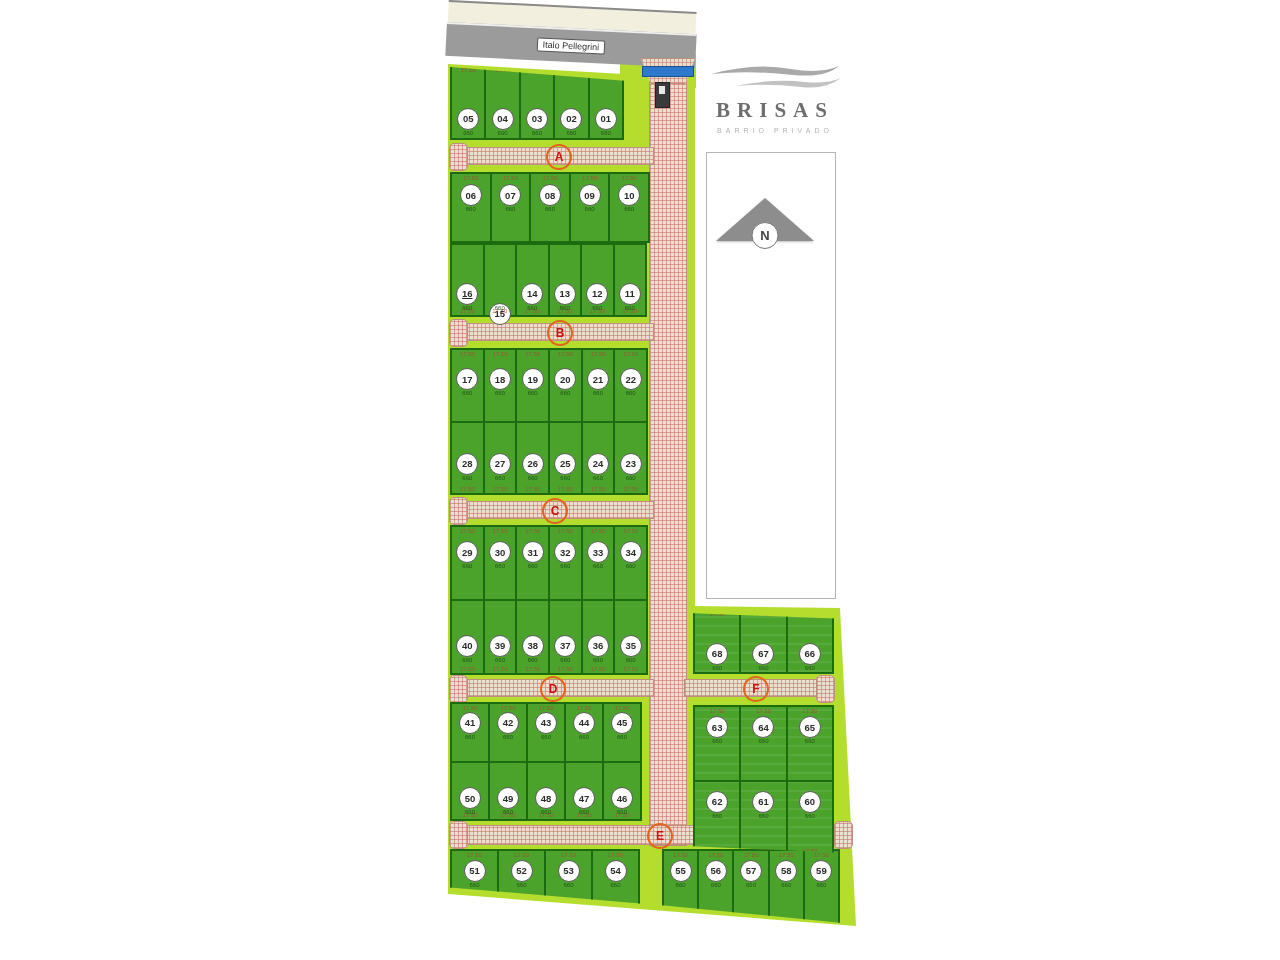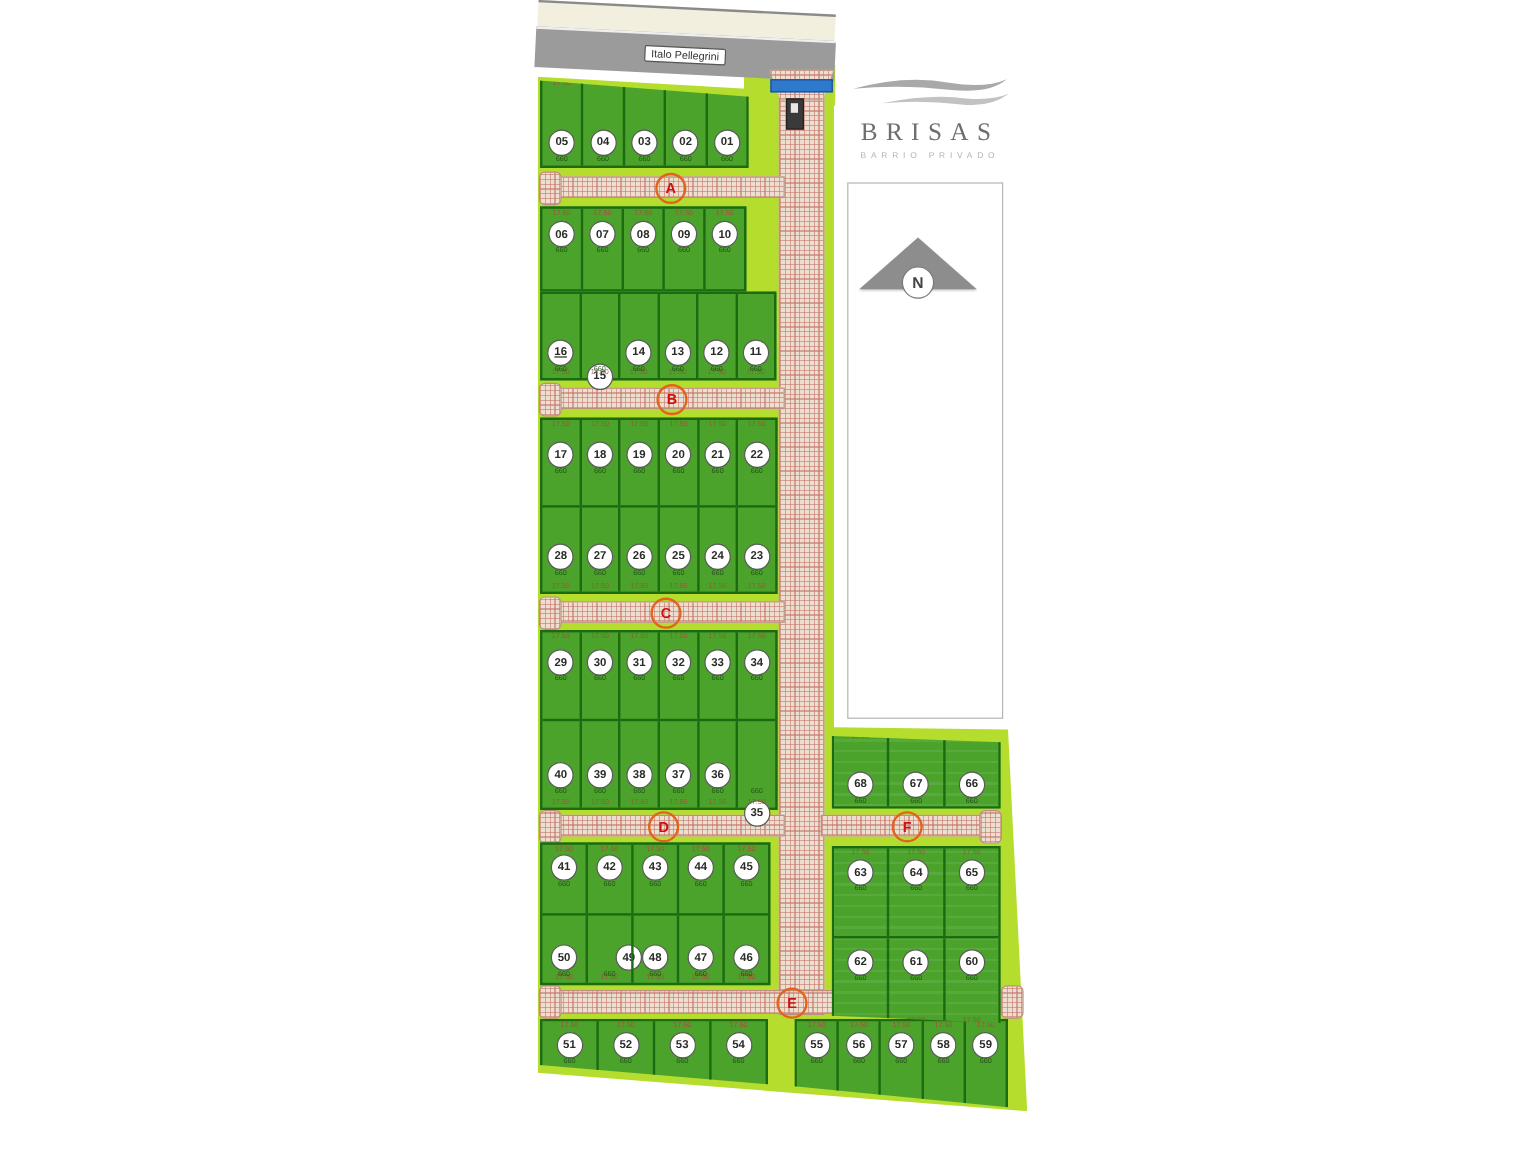--- a/index.html
+++ b/index.html
@@ -43,21 +43,21 @@
   .area-txt{position:absolute;left:0;right:0;text-align:center;font-size:6px;color:#1d4d14;opacity:.9;}
 
   
   #gate-bar{left:642px;top:66px;width:50px;height:9px;background:#2f79cc;border:1px solid #1b4f8e;z-index:7;}
   #guard-booth{left:655px;top:82px;width:13px;height:24px;background:#3a3a3a;border:1px solid #222;z-index:7;}
   #guard-booth .win{position:absolute;left:3px;top:3px;width:6px;height:8px;background:#e8e8e8;}
 
   
   #logo{left:700px;top:60px;width:150px;height:80px;text-align:center;}
   #logo .waves{width:140px;height:36px;margin:0 auto;}
-  #logo .brand{font-family:"Liberation Serif",serif;font-size:21px;letter-spacing:7px;color:#6e6e6e;margin-top:2px;}
+  #logo .brand{font-family:"Liberation Serif",serif;font-size:21px;letter-spacing:7px;color:#6e6e6e;margin-top:2px;font-weight:bold;}
   #logo .tagline{font-size:7px;letter-spacing:4px;color:#b3b3b3;margin-top:4px;}
 
   
   #ref-box{left:706px;top:152px;width:128px;height:445px;background:#ffffff;border:1px solid #b5b5b5;}
   #north{left:712px;top:198px;width:106px;height:52px;}
   #north .tri{width:0;height:0;border-left:49px solid transparent;border-right:49px solid transparent;border-bottom:43px solid #8d8d8d;margin:0 auto;filter:drop-shadow(0 1px 1px rgba(0,0,0,.25));}
   #north .n-circle{position:absolute;left:50%;top:24px;transform:translateX(-50%);width:25px;height:25px;border-radius:50%;
     background:#ffffff;border:1px solid #777;color:#444;font-weight:bold;font-size:13px;display:flex;align-items:center;justify-content:center;}
 </style>
 </head>
@@ -123,21 +123,21 @@
             <div class="dim-top">17.50</div>
             <div class="area-txt" style="top: calc(58% + 22px);">660</div>
           </div>
           <div class="lot">
             <div class="lot-circle" style="top: 58%;">01</div>
             <div class="dim-top">17.50</div>
             <div class="area-txt" style="top: calc(58% + 22px);">660</div>
           </div>
         </div>
       </div>
-      <div class="block" style="left: 450px; top: 172px; width: 172px; height: 71px; position: absolute;">
+      <div class="block" style="left: 450px; top: 172px; width: 200px; height: 71px; position: absolute;">
         <div class="lot-row">
           <div class="lot">
             <div class="lot-circle" style="top: 15%;">06</div>
             <div class="dim-top">17.50</div>
             <div class="area-txt" style="top: calc(15% + 22px);">660</div>
           </div>
           <div class="lot">
             <div class="lot-circle" style="top: 15%;">07</div>
             <div class="dim-top">17.50</div>
             <div class="area-txt" style="top: calc(15% + 22px);">660</div>
@@ -312,21 +312,21 @@
             <div class="lot-circle" style="top: 47%;">37</div>
             <div class="dim-bot">17.50</div>
             <div class="area-txt" style="top: calc(47% + 22px);">660</div>
           </div>
           <div class="lot">
             <div class="lot-circle" style="top: 47%;">36</div>
             <div class="dim-bot">17.50</div>
             <div class="area-txt" style="top: calc(47% + 22px);">660</div>
           </div>
           <div class="lot">
-            <div class="lot-circle" style="top: 47%; margin-top: 32px;">35</div>
+            <div class="lot-circle" style="top: 47%;">35</div>
             <div class="dim-bot">17.50</div>
             <div class="area-txt" style="top: calc(47% + 22px);">660</div>
           </div>
         </div>
       </div>
       <div class="block" style="left: 450px; top: 702px; width: 192px; height: 119px; position: absolute;">
         <div class="lot-row">
           <div class="lot">
             <div class="lot-circle" style="top: 14%;">41</div>
             <div class="dim-top">17.50</div>
@@ -353,21 +353,21 @@
             <div class="area-txt" style="top: calc(14% + 22px);">660</div>
           </div>
         </div>
         <div class="lot-row">
           <div class="lot">
             <div class="lot-circle" style="top: 44%;">50</div>
             <div class="dim-bot">17.50</div>
             <div class="area-txt" style="top: calc(44% + 22px);">660</div>
           </div>
           <div class="lot">
-            <div class="lot-circle" style="top: 44%; margin-left: 16px;">49</div>
+            <div class="lot-circle" style="top: 44%;">49</div>
             <div class="dim-bot">17.50</div>
             <div class="area-txt" style="top: calc(44% + 22px);">660</div>
           </div>
           <div class="lot">
             <div class="lot-circle" style="top: 44%;">48</div>
             <div class="dim-bot">17.50</div>
             <div class="area-txt" style="top: calc(44% + 22px);">660</div>
           </div>
           <div class="lot">
             <div class="lot-circle" style="top: 44%;">47</div>

